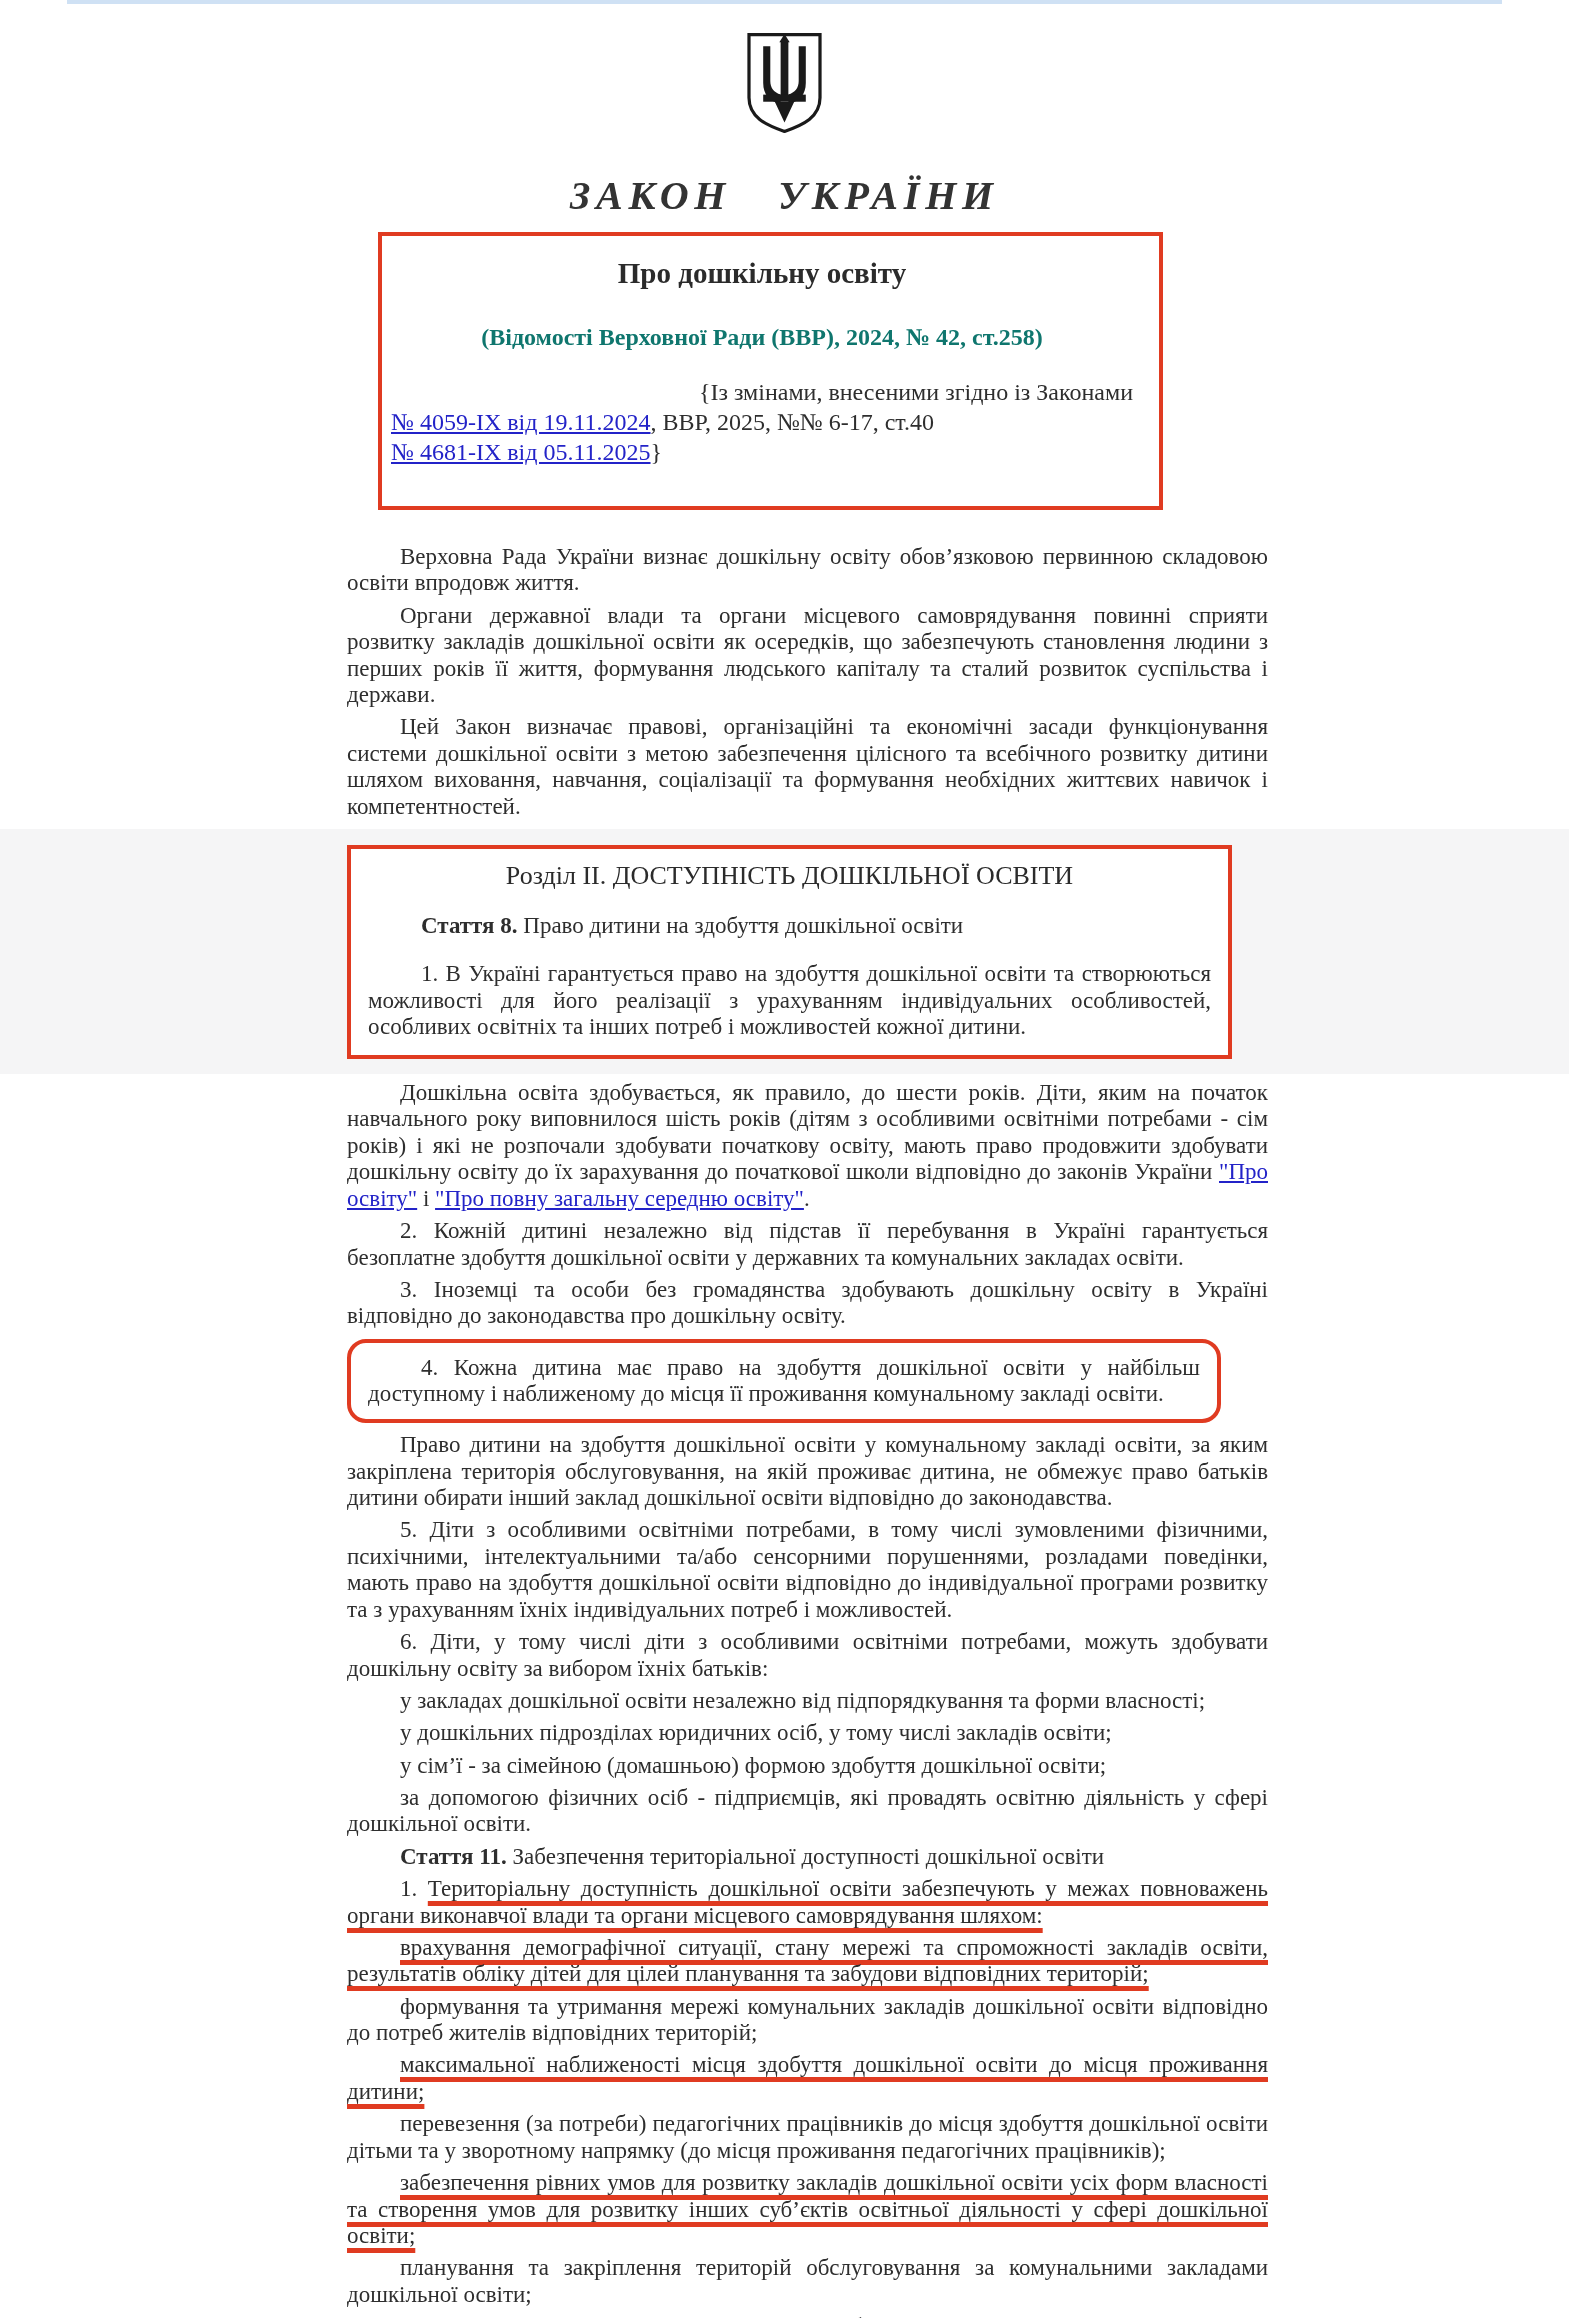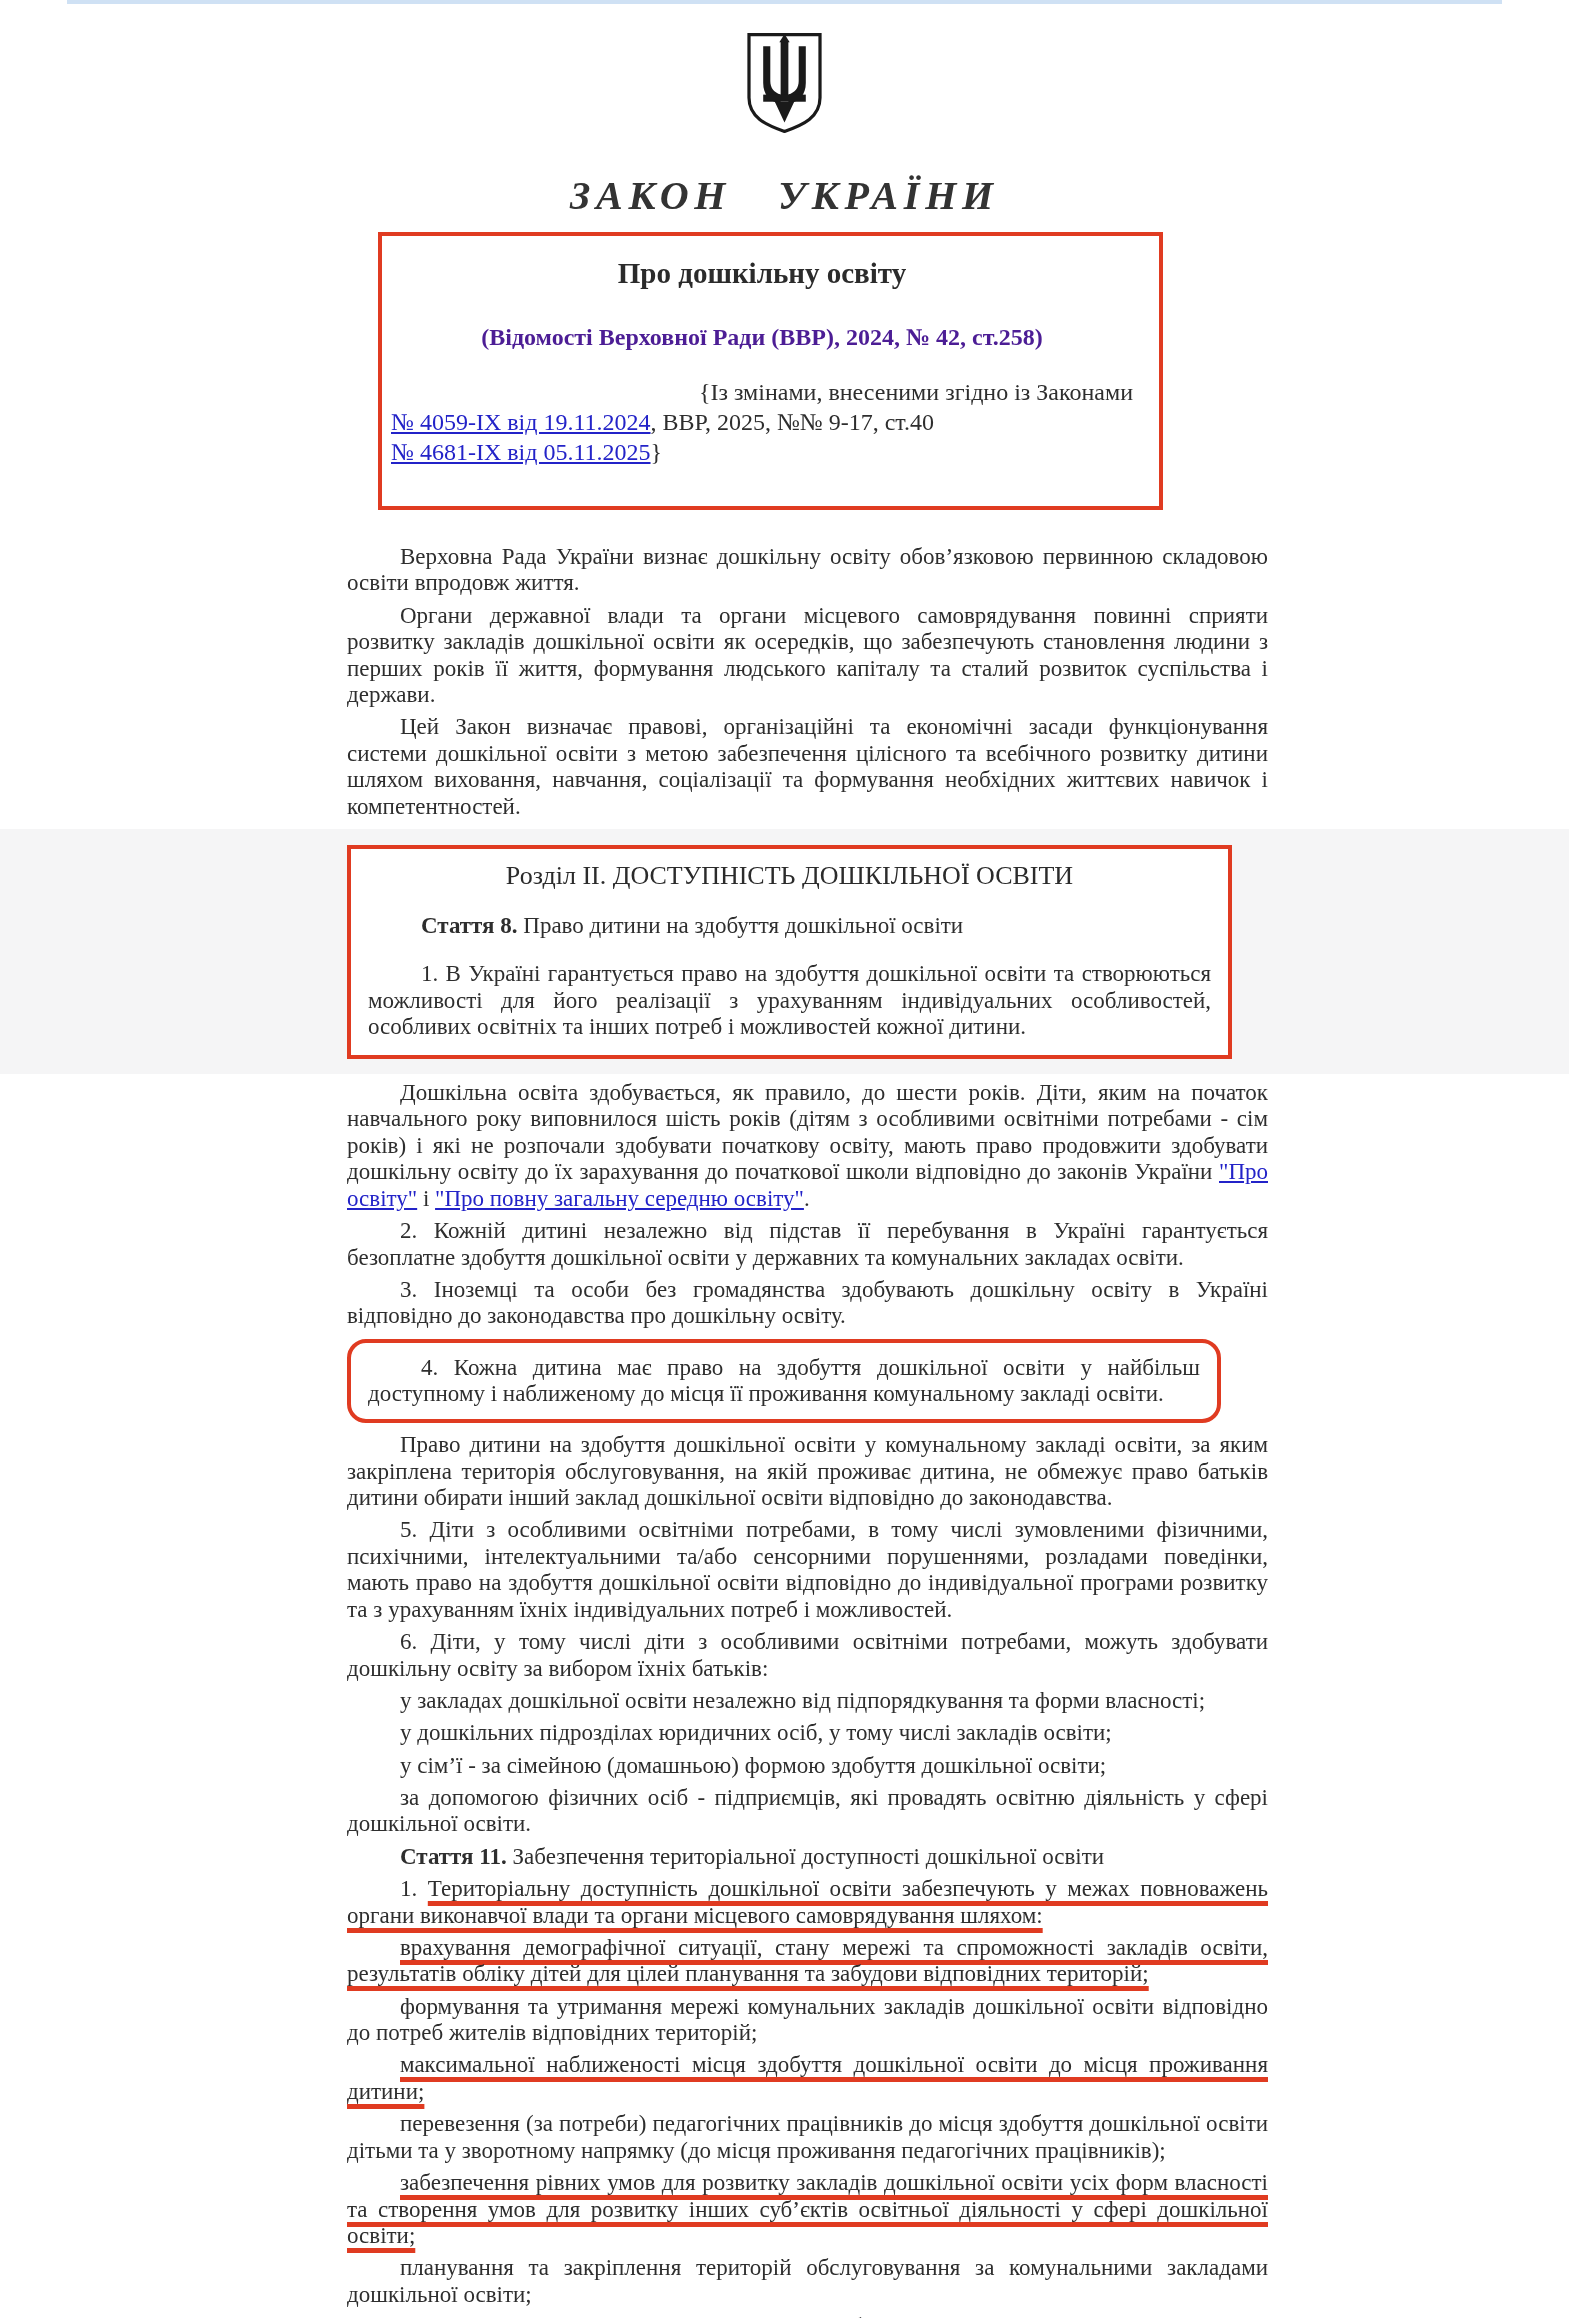--- a/index.html
+++ b/index.html
@@ -16,21 +16,21 @@
     margin:36px 0 0;text-align:center;
     font-size:40px;font-style:italic;font-weight:bold;
     letter-spacing:5.8px;word-spacing:31px;color:#333;
   }
   .red-frame{border:4.5px solid #e03b21;}
   .title-box{
     box-sizing:border-box;width:785px;margin:13px 0 0 378px;
     padding:17px 26px 39px 9px;background:#ffffff;
   }
   .doc-title{margin:3.9px 0 0;text-align:center;font-size:29px;font-weight:bold;color:#2b2b2b;}
-  .vvr{margin:34px 0 0;text-align:center;font-size:24px;font-weight:bold;color:#4c1d95;}
+  .vvr{margin:34px 0 0;text-align:center;font-size:24px;font-weight:bold;color:#0f766e;}
   .amend{margin:0;font-size:24px;line-height:30px;color:#2e2e2e;}
   .amend.first{margin-top:26px;text-align:right;}
   .law-link{color:#2323c8;text-decoration:underline;cursor:pointer;}
   .body-p{
     box-sizing:border-box;width:921px;margin:5.8px 0 0 347px;
     font-size:23px;line-height:26.5px;text-align:justify;text-indent:53px;
     color:#2e2e2e;
   }
   .b{font-weight:bold;}
   .band{
@@ -76,21 +76,21 @@
       </svg>
     </span>
   </div>
 
   <h1 class="law-type">ЗАКОН  УКРАЇНИ</h1>
 
   <div class="title-box red-frame">
     <h2 class="doc-title">Про дошкільну освіту</h2>
     <p class="vvr">(Відомості Верховної Ради (ВВР), 2024, № 42, ст.258)</p>
     <p class="amend first">{Із змінами, внесеними згідно із Законами</p>
-    <p class="amend"><a href="#" class="law-link">№ 4059-IX від 19.11.2024</a><span>, ВВР, 2025, №№ 9-17, ст.40</span></p>
+    <p class="amend"><a href="#" class="law-link">№ 4059-IX від 19.11.2024</a><span>, ВВР, 2025, №№ 6-17, ст.40</span></p>
     <p class="amend"><a href="#" class="law-link">№ 4681-IX від 05.11.2025</a><span>}</span></p>
   </div>
 
   <p class="body-p" style="margin-top:34px">Верховна Рада України визнає дошкільну освіту обов’язковою первинною складовою освіти впродовж життя.</p>
   <p class="body-p">Органи державної влади та органи місцевого самоврядування повинні сприяти розвитку закладів дошкільної освіти як осередків, що забезпечують становлення людини з перших років її життя, формування людського капіталу та сталий розвиток суспільства і держави.</p>
   <p class="body-p">Цей Закон визначає правові, організаційні та економічні засади функціонування системи дошкільної освіти з метою забезпечення цілісного та всебічного розвитку дитини шляхом виховання, навчання, соціалізації та формування необхідних життєвих навичок і компетентностей.</p>
 
   <div class="band">
     <div class="section-box red-frame">
       <h3 class="section-heading">Розділ II. ДОСТУПНІСТЬ ДОШКІЛЬНОЇ ОСВІТИ</h3>

